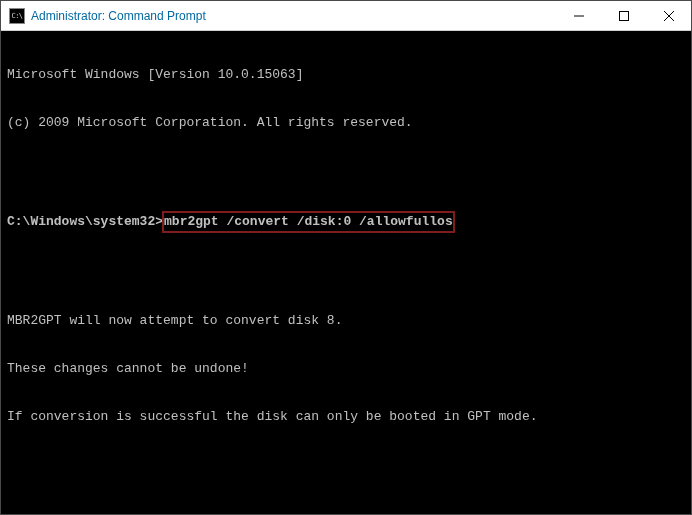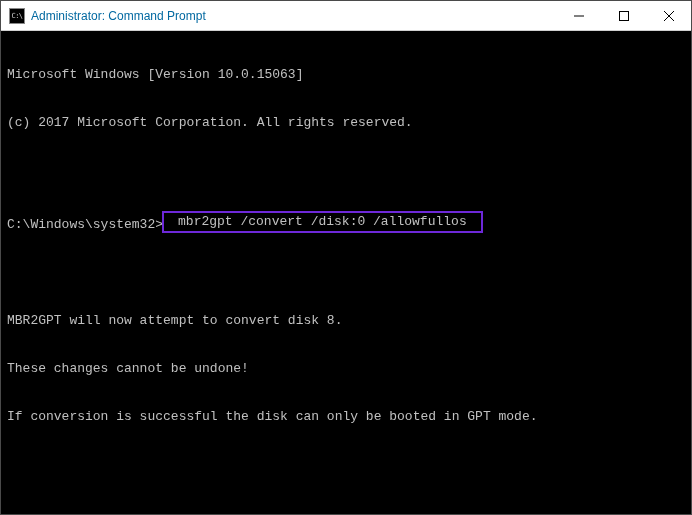--- a/index.html
+++ b/index.html
@@ -68,24 +68,24 @@
       color: #c0c0c0;
       padding: 4px 6px;
       font-size: 13px;
       line-height: 16px;
       white-space: pre;
       overflow: hidden;
       font-family: "Consolas", "Courier New", monospace;
       position: relative;
     }
     .line { white-space: pre; }
-    .prompt-line { display: flex; align-items: flex-end; }
+    .prompt-line { display: flex; align-items: center; font-weight: bold; }
     .highlight-box {
-      border: 2px solid #6d28d9;
-      padding: 1px 14px;
+      border: 2px solid #7f1d1d;
+      padding: 1px 0;
       display: inline-block;
       margin-left: -1px;
     }
   </style>
 </head>
 <body>
 
 <div class="window">
 
   <div class="titlebar">
@@ -106,21 +106,21 @@
         <svg width="10" height="10" viewBox="0 0 10 10">
             <line x1="0" y1="0" x2="10" y2="10" stroke="#000" stroke-width="1"></line>
             <line x1="10" y1="0" x2="0" y2="10" stroke="#000" stroke-width="1"></line>
           </svg>
       </button>
     </div>
   </div>
 
   <div class="terminal">
     <div class="line">Microsoft Windows [Version 10.0.15063]</div>
-    <div class="line">(c) 2017 Microsoft Corporation. All rights reserved.</div>
+    <div class="line">(c) 2009 Microsoft Corporation. All rights reserved.</div>
     <div class="line">&nbsp;</div>
     <div class="prompt-line">
       <span>C:\Windows\system32&gt;</span><span class="highlight-box">mbr2gpt /convert /disk:0 /allowfullos</span>
     </div>
     <div class="line">&nbsp;</div>
     <div class="line">MBR2GPT will now attempt to convert disk 8.</div>
     <div class="line">These changes cannot be undone!</div>
     <div class="line">If conversion is successful the disk can only be booted in GPT mode.</div>
     <div class="line">&nbsp;</div>
     <div class="line">&nbsp;</div>

